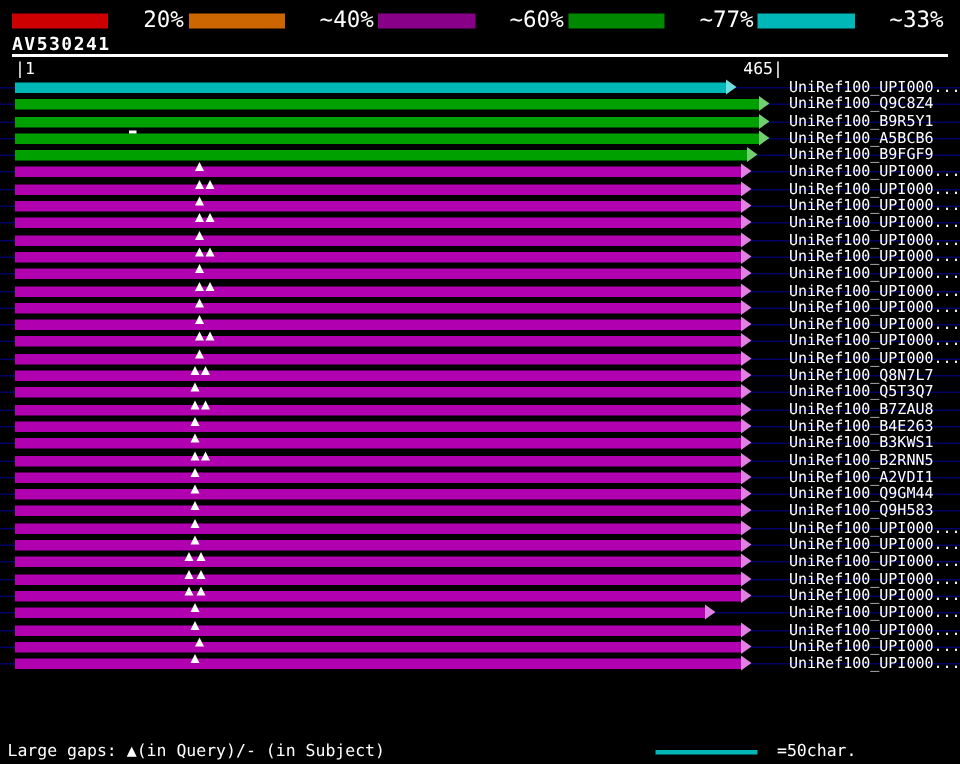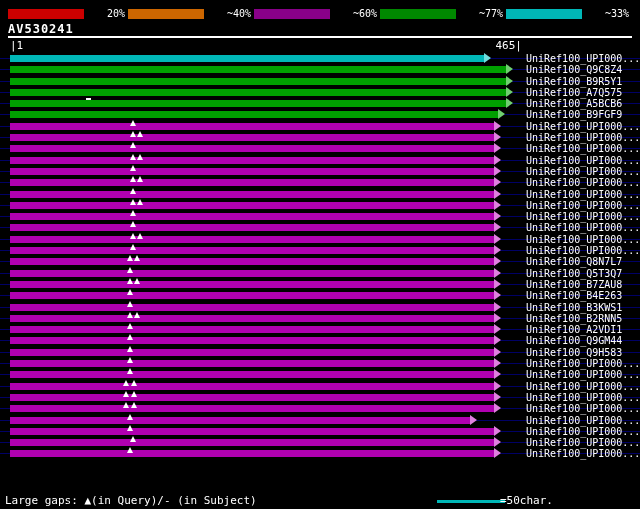--- a/index.html
+++ b/index.html
@@ -2,37 +2,37 @@
 <html><head>
 <meta charset="utf-8">
 <style>
   html,body{margin:0;padding:0;}
   body{
     width:640px;height:509px;position:relative;overflow:hidden;
     background:#000;font-family:"DejaVu Sans Mono",monospace;
   }
   #key{position:absolute;left:8px;top:7px;width:624px;height:13px;display:flex;align-items:center;}
   .key-seg{height:10px;flex:1;}
-  .key-label{color:#fff;font-size:10px;line-height:13px;padding:0 3px;white-space:nowrap;margin-left:20px;}
+  .key-label{color:#fff;font-size:15px;line-height:13px;padding:0 3px;white-space:nowrap;margin-left:20px;}
   #qname{position:absolute;left:8px;top:22px;color:#fff;font-size:12px;font-weight:bold;letter-spacing:1px;}
   #qline{position:absolute;left:8px;top:36px;width:624px;height:2px;background:#fff;}
   #qticks{position:absolute;left:10px;top:39px;width:512px;display:flex;justify-content:space-between;color:#fff;font-size:11px;}
   #rows{position:absolute;left:0;top:53px;width:640px;}
   .row{position:relative;width:640px;height:11.3px;}
   .sep{position:absolute;left:0;top:5px;width:640px;height:1px;background:#000066;}
   .bar{position:absolute;top:2px;height:7px;}
   .arrow{position:absolute;top:0;width:0;height:0;
          border-top:5px solid transparent;border-bottom:5px solid transparent;border-left:7px solid;}
   .tri{position:absolute;top:-1px;width:0;height:0;
        border-left:3px solid transparent;border-right:3px solid transparent;border-bottom:6px solid #fff;}
   .dash{position:absolute;top:0;width:5px;height:2px;background:#fff;}
   .hitlabel{position:absolute;left:526px;top:0;color:#fff;font-size:10px;line-height:11px;white-space:nowrap;cursor:pointer;}
   #legend-left{position:absolute;left:5px;top:494px;color:#fff;font-size:11px;}
   #scale-line{position:absolute;left:437px;top:500px;width:68px;height:3px;background:#00b7b7;}
-  #scale-label{position:absolute;left:500px;top:494px;color:#fff;font-size:11px;}
+  #scale-label{position:absolute;left:518px;top:494px;color:#fff;font-size:11px;}
 </style>
 </head>
 <body>
 
 <div id="key">
     <div class="key-seg" style="background: rgb(204, 0, 0);"></div>
     <span class="key-label">20%</span>
     <div class="key-seg" style="background: rgb(204, 102, 0);"></div>
     <span class="key-label">~40%</span>
     <div class="key-seg" style="background: rgb(136, 0, 136);"></div>
@@ -66,26 +66,20 @@
     <div class="row">
       <div class="sep"></div>
       <div class="bar" style="left: 10px; width: 496px; background: rgb(0, 160, 0);"></div>
       <div class="arrow" style="left: 506px; border-left-color: rgb(112, 208, 112);"></div>
       <div class="hitlabel">UniRef100_B9R5Y1</div>
     </div>
     <div class="row">
       <div class="sep"></div>
       <div class="bar" style="left: 10px; width: 496px; background: rgb(0, 160, 0);"></div>
       <div class="arrow" style="left: 506px; border-left-color: rgb(112, 208, 112);"></div>
-      <div class="hitlabel">UniRef100_A7Q575</div>
-    </div>
-    <div class="row">
-      <div class="sep"></div>
-      <div class="bar" style="left: 10px; width: 496px; background: rgb(0, 160, 0);"></div>
-      <div class="arrow" style="left: 506px; border-left-color: rgb(112, 208, 112);"></div>
       <div class="dash" style="left: 86px;"></div>
       <div class="hitlabel">UniRef100_A5BCB6</div>
     </div>
     <div class="row">
       <div class="sep"></div>
       <div class="bar" style="left: 10px; width: 488px; background: rgb(0, 160, 0);"></div>
       <div class="arrow" style="left: 498px; border-left-color: rgb(112, 208, 112);"></div>
       <div class="hitlabel">UniRef100_B9FGF9</div>
     </div>
     <div class="row">

